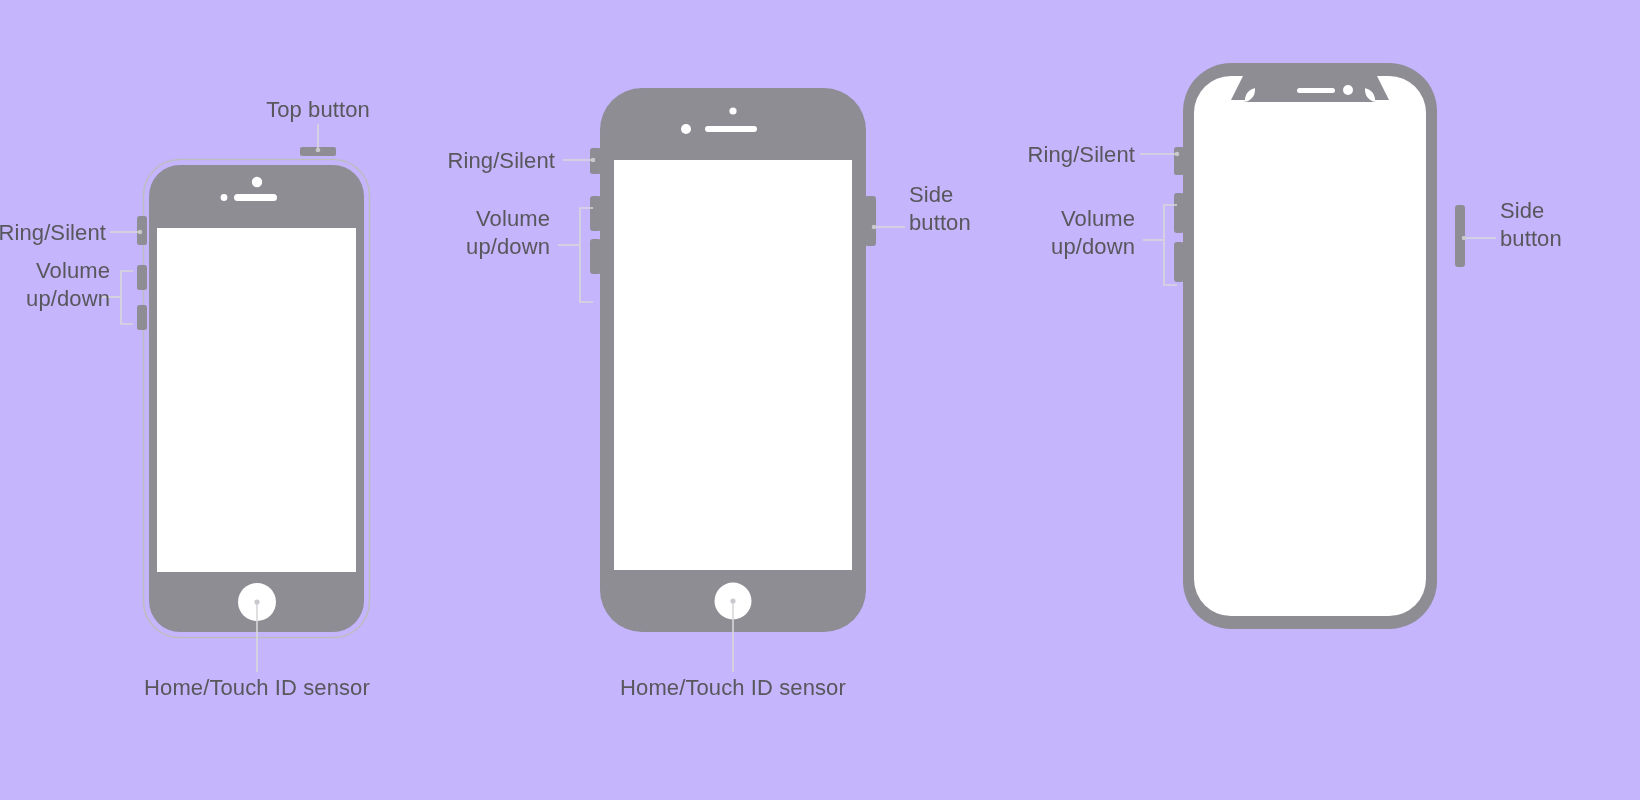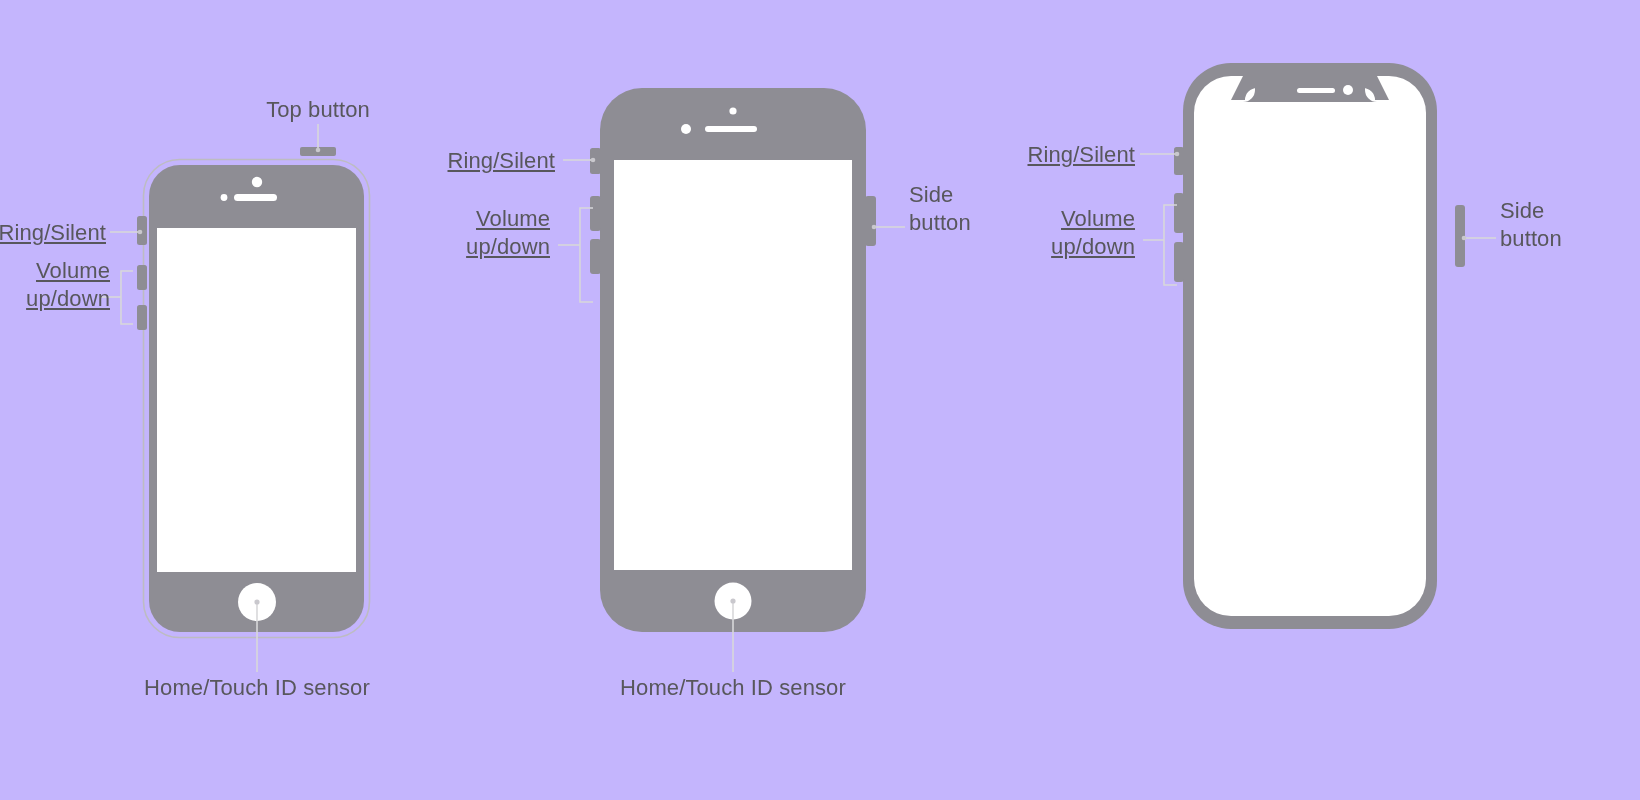--- a/index.html
+++ b/index.html
@@ -26,21 +26,21 @@
   }
   .lbl {
     position: absolute;
     color: #58575c;
     font-size: 22px;
     line-height: 28px;
     white-space: pre;
     letter-spacing: 0.1px;
   }
   .lbl.right { text-align: left; }
-  .lbl.leftal { text-align: right; text-decoration: underline; }
+  .lbl.leftal { text-align: right; }
   .lbl.center { text-align: center; }
 </style>
 </head>
 <body>
 
 <div id="stage">
 
   <svg width="1640" height="800" viewBox="0 0 1640 800">
 
     <g>

